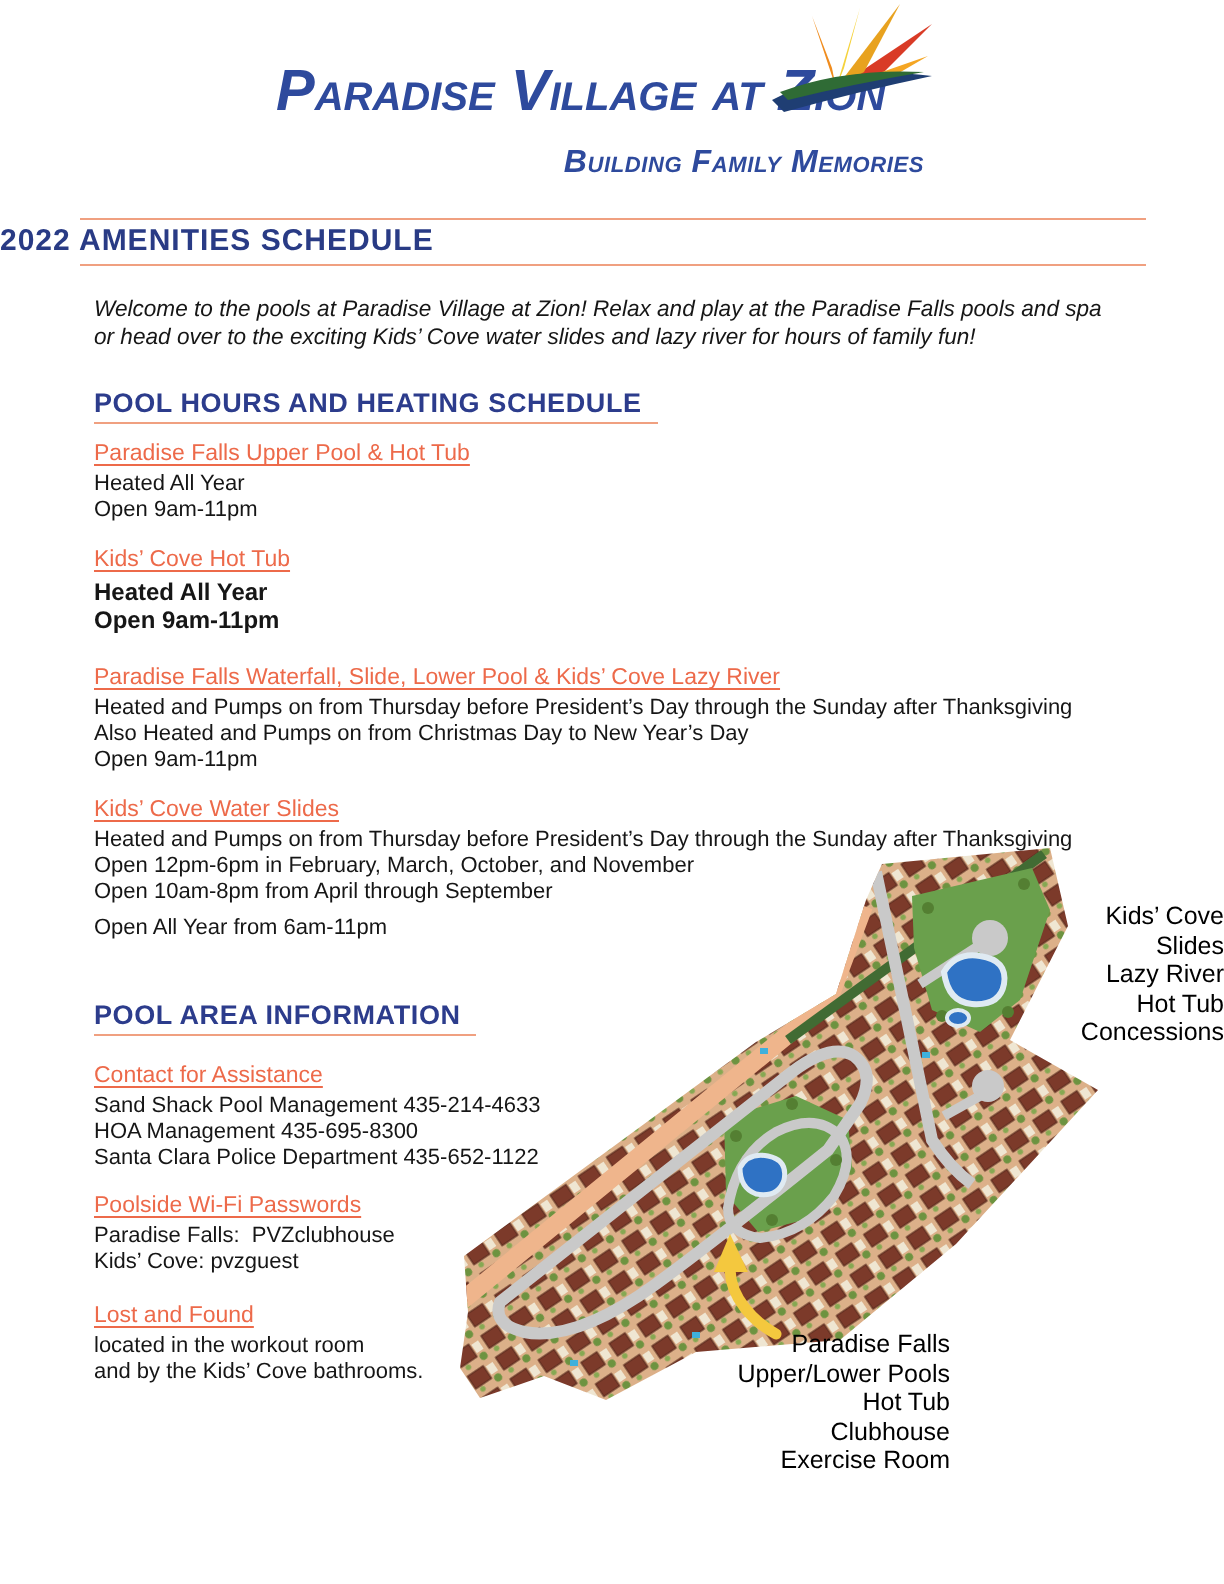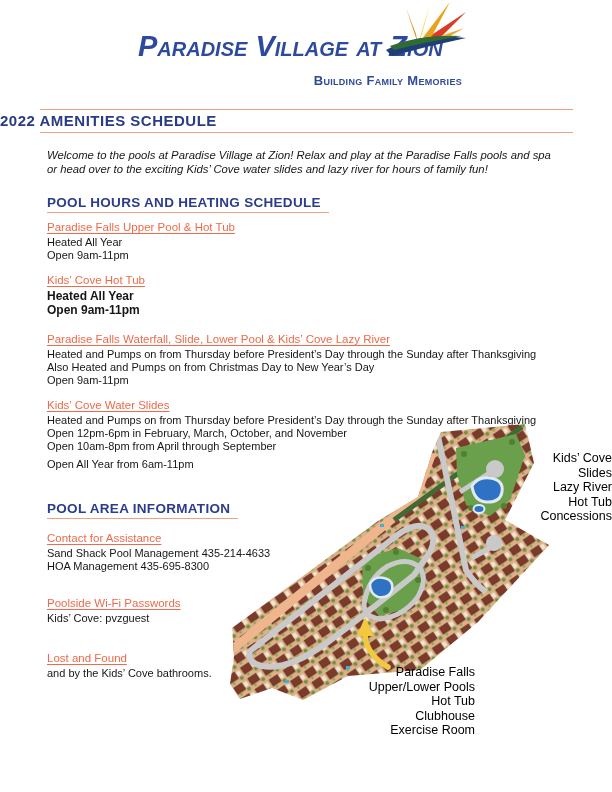--- a/index.html
+++ b/index.html
@@ -5,22 +5,22 @@
   html,body { margin:0; padding:0; }
   body { width:612px; height:792px; background:#ffffff; position:relative;
          font-family:"Liberation Sans", sans-serif; color:#161616; }
   .abs { position:absolute; }
 
   
   .logo-text { top:30px; left:138px; width:340px; white-space:nowrap;
     font-variant:small-caps; font-style:italic; font-weight:bold;
     font-size:29px; letter-spacing:0px; color:#2e4a9d; z-index:1; }
   .logo-tagline { top:73px; left:138px; width:324px; text-align:right;
-    font-variant:small-caps; font-weight:bold;
-    font-size:13px; letter-spacing:.3px; color:#2e4a9d; z-index:1; }
+    font-variant:small-caps; font-style:italic; font-weight:bold;
+    font-size:16px; letter-spacing:.3px; color:#2e4a9d; z-index:1; }
   .flower { top:2px; left:386px; width:82px; height:58px; z-index:2; }
 
   
   .rule { left:40px; width:533px; height:0; border-top:1.5px solid #f0a080; }
   .rule-top { top:109px; }
   .rule-bottom { top:132px; }
   .page-title { top:112px; left:0; width:612px; 
     font-size:15px; font-weight:bold; letter-spacing:.5px; color:#293b85; }
 
   .intro { top:149px; left:47px; font-size:11.3px; font-style:italic; line-height:13.5px; }
@@ -101,29 +101,32 @@
 <div class="abs item it4">
   <div class="a-line">Open All Year from 6am-11pm</div>
 </div>
 
 <div class="abs h1b"><span class="h1">POOL AREA INFORMATION</span></div>
 
 <div class="abs item it5">
   <div class="a-title">Contact for Assistance</div>
   <div class="a-line">Sand Shack Pool Management 435-214-4633</div>
   <div class="a-line">HOA Management 435-695-8300</div>
+  <div class="a-line">Santa Clara Police Department 435-652-1122</div>
 </div>
 
 <div class="abs item it6">
   <div class="a-title">Poolside Wi-Fi Passwords</div>
+  <div class="a-line">Paradise Falls:  PVZclubhouse</div>
   <div class="a-line">Kids’ Cove: pvzguest</div>
 </div>
 
 <div class="abs item it7">
   <div class="a-title">Lost and Found</div>
+  <div class="a-line">located in the workout room</div>
   <div class="a-line">and by the Kids’ Cove bathrooms.</div>
 </div>
 
 <svg class="abs map-svg" viewBox="0 0 324 300">
   <defs>
     <clipPath id="landClip">
       <polygon points="4,220 150,113 190,89 205,42 213,24 297,16 306,55 277,112 321,137 250,214 192,262 120,268 75,292 44,280 12,291 2,276 6,248"></polygon>
     </clipPath>
     <pattern id="housePat" width="17" height="13" patternUnits="userSpaceOnUse" patternTransform="rotate(-34)">
       <rect width="17" height="13" fill="#dcb089"></rect>

